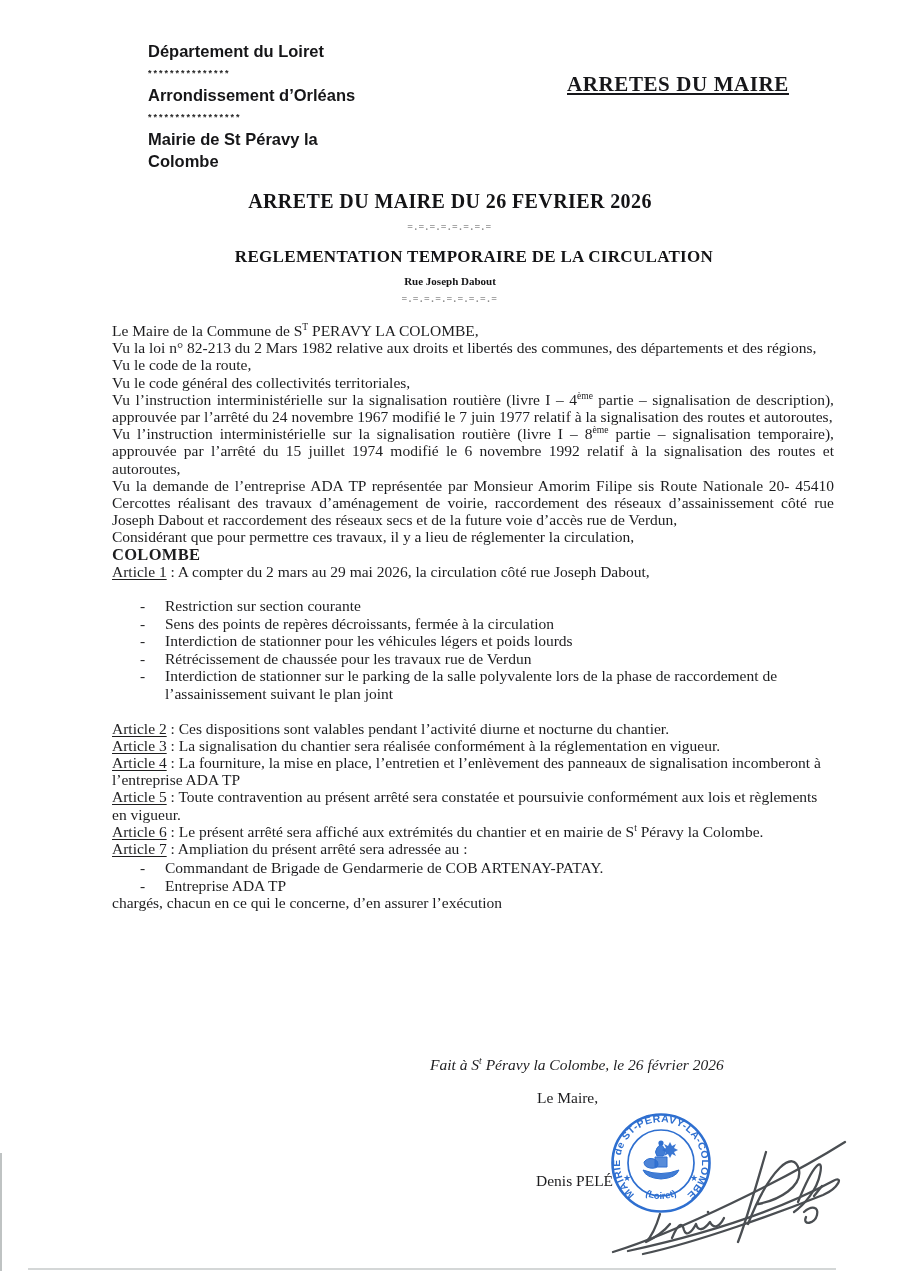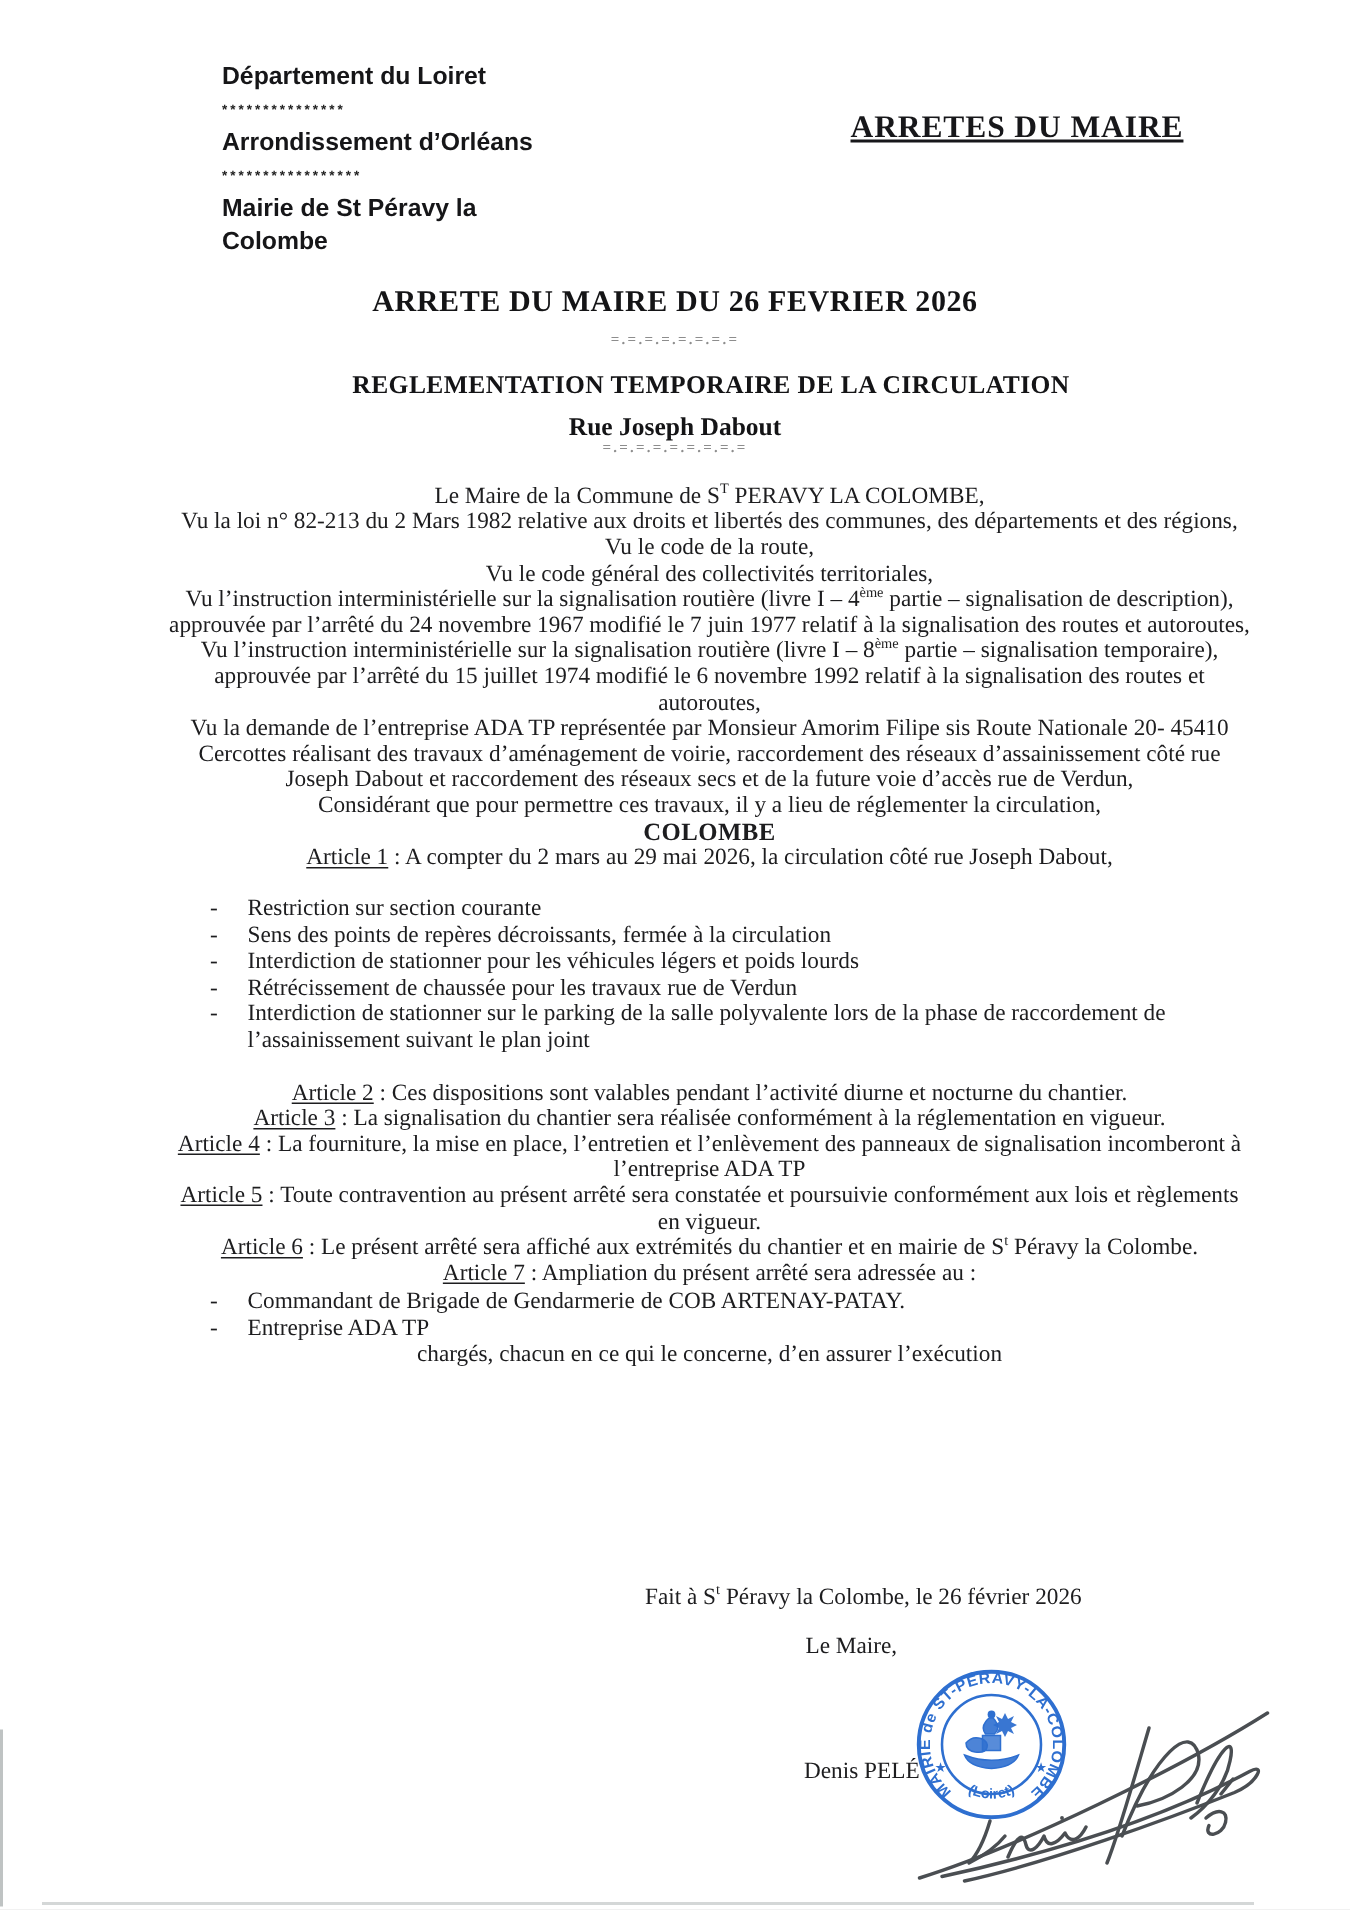--- a/index.html
+++ b/index.html
@@ -17,39 +17,39 @@
     letter-spacing:0.6px; color:#17171a;text-decoration:underline; }
   
   .title-main { position:absolute; left:0; top:190px; width:900px; text-align:center;
     font-size:20px; font-weight:bold; letter-spacing:0.4px; color:#141416; }
   .divider { position:absolute; left:0; width:900px; text-align:center;
     font-size:10px; font-weight:bold; letter-spacing:1.5px; color:#8d8d8d; }
   .div1 { top:221px; }
   .title-sub { position:absolute; left:0; top:247px; width:900px; text-align:center;
     font-size:17px; font-weight:bold; letter-spacing:0.3px; color:#141416;padding-left:24px; }
   .title-street { position:absolute; left:0; top:275px; width:900px; text-align:center;
-    font-size:17px; font-weight:bold; color:#141416; }
+    font-size:11px; font-weight:bold; color:#141416; }
   .div2 { top:293px; }
   
   .body { position:absolute; left:112px; top:322px; width:722px;
     font-size:15.5px; line-height:17.2px; }
-  .body p { margin:0;text-align:center; }
+  .body p { margin:0; }
   .mt16 { margin-top:16px; }
   .mt14 { margin-top:14px; }
   .just { text-align:justify; }
   sup.sm { font-size:0.62em; vertical-align:super; line-height:0; }
   .arrete-h { margin-top:14px; font-size:16.5px; font-weight:bold; letter-spacing:0.3px; }
   .alabel { text-decoration:underline; text-underline-offset:2px; }
   ul.dashlist { list-style:none; margin:17px 0 0 0; padding:0; }
   ul.dashlist li { position:relative; padding-left:53px; line-height:17.6px; }
   ul.dashlist li::before { content:"-"; position:absolute; left:28px; }
   ul.dashlist2 { margin-top:2px; }
   .charges { margin-top:7px; }
   
-  .fait { position:absolute; left:430px; top:1056px; font-size:15.5px; }
+  .fait { position:absolute; left:430px; top:1056px; font-size:15.5px;font-style:italic; }
   .role { position:absolute; left:537px; top:1089px; font-size:15.5px; }
   .sname { position:absolute; left:536px; top:1172px; font-size:15.5px; }
   .stamp { position:absolute; left:610px; top:1112px; }
   .signa { position:absolute; left:598px; top:1126px; }
   
   .edge-l { position:absolute; left:0; top:1153px; width:2px; height:118px;
     background:#a9afaf; opacity:.75; }
   .edge-b { position:absolute; left:28px; top:1268px; width:808px; height:2px;
     background:#b7bdbd; opacity:.6; }
 </style>

